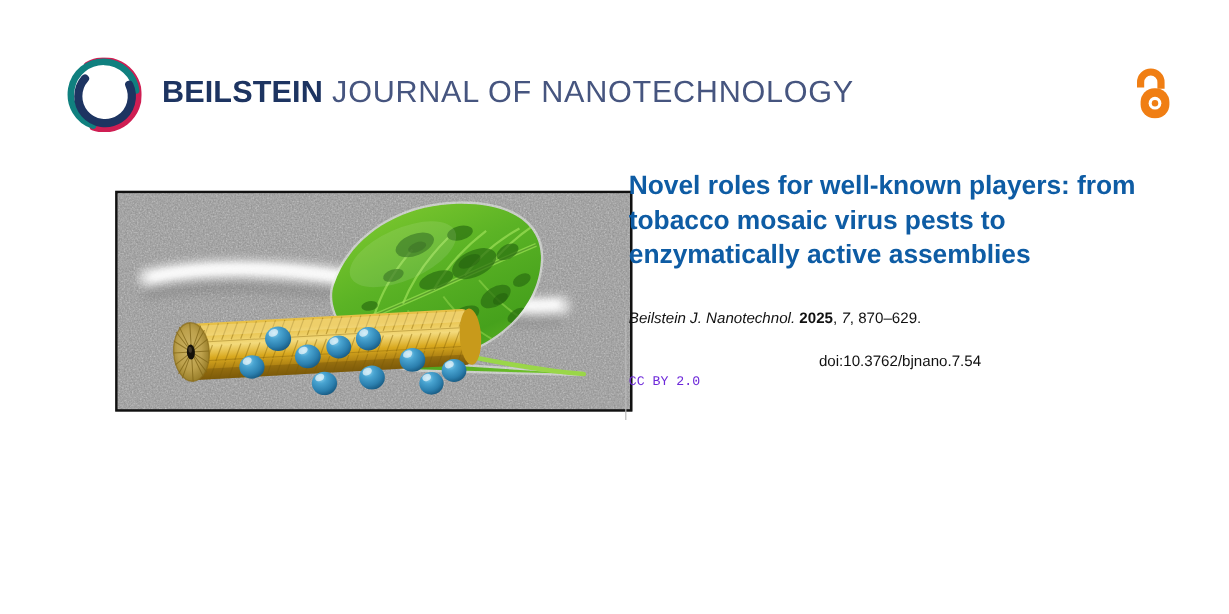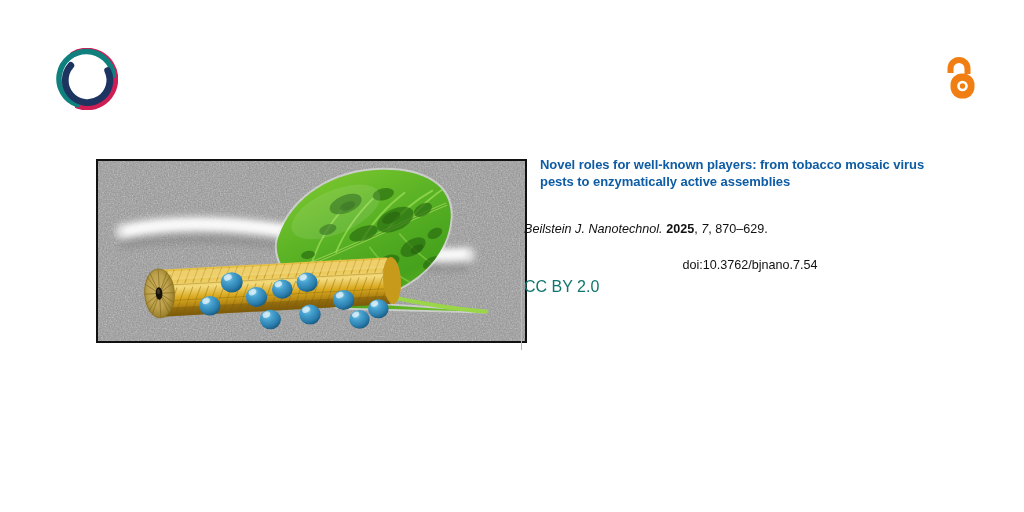--- a/index.html
+++ b/index.html
@@ -94,22 +94,22 @@
   #figure-svg { display: block; width: 100%; height: 100%; }
 
   
   #text-col {
     position: absolute;
     left: 524px;
     top: 141px;
     width: 452px;
   }
   #article-title {
-    margin: 16px;
-    font-size: 13px;
+    margin: 0;
+    font-size: 22px;
     font-weight: bold;
     line-height: 1.30;
     color: #0e5ca4;
     letter-spacing: -0.05px;
   }
   #article-authors {
     margin: 11px 0 0 0;
     font-size: 15.2px;
     color: #111111;
     line-height: 1.3;
@@ -126,23 +126,24 @@
   #citation .cit-vol { font-style: italic; }
   #doi-line {
     margin: 18px 0 0 0;
     font-size: 12.6px;
     color: #111111;
     line-height: 1.5;
     text-align: center;
   }
   #license-line {
     margin: 0;
-    font-size: 16px;
-    color: #0f766e;
+    font-size: 11px;
+    color: #6d28d9;
     line-height: 1.5;
+    font-family: Liberation Mono, monospace;
   }
 
   
   #col-rule {
     position: absolute;
     left: 521px;
     top: 262px;
     width: 1px;
     height: 88px;
     background: #b9b9b9;
@@ -155,20 +156,23 @@
 
   <div id="brand">
     <svg id="logo-mark" viewBox="0 0 100 100" aria-hidden="true">
 
       <path d="M 50 96 A 46 46 0 1 1 85 20" fill="none" stroke="#cf1e53" stroke-width="9" stroke-linecap="round" transform="rotate(150 50 50)"></path>
 
       <path d="M 50 94 A 44 44 0 1 1 88 30" fill="none" stroke="#10807f" stroke-width="9" stroke-linecap="round" transform="rotate(20 50 50)"></path>
 
       <path d="M 50 86 A 36 36 0 1 1 80 34" fill="none" stroke="#1d3461" stroke-width="11" stroke-linecap="round" transform="rotate(248 50 50)"></path>
     </svg>
+    <div id="wordmark">
+      <span class="wm-strong">BEILSTEIN</span><span class="wm-light"> JOURNAL OF NANOTECHNOLOGY</span>
+    </div>
   </div>
 
   <div id="oa-badge">
     <svg id="oa-lock" viewBox="0 0 34 44" aria-hidden="true">
 
       <path d="M 8.5 18 L 8.5 13.5 A 8.5 8.5 0 0 1 25.5 13.5 L 25.5 19" fill="none" stroke="#f07e13" stroke-width="6" stroke-linecap="butt"></path>
 
       <rect x="8.5" y="18.5" width="24" height="25" rx="11.5" fill="#f07e13"></rect>
 
       <circle cx="20.5" cy="31" r="5.3" fill="#ffffff"></circle>

